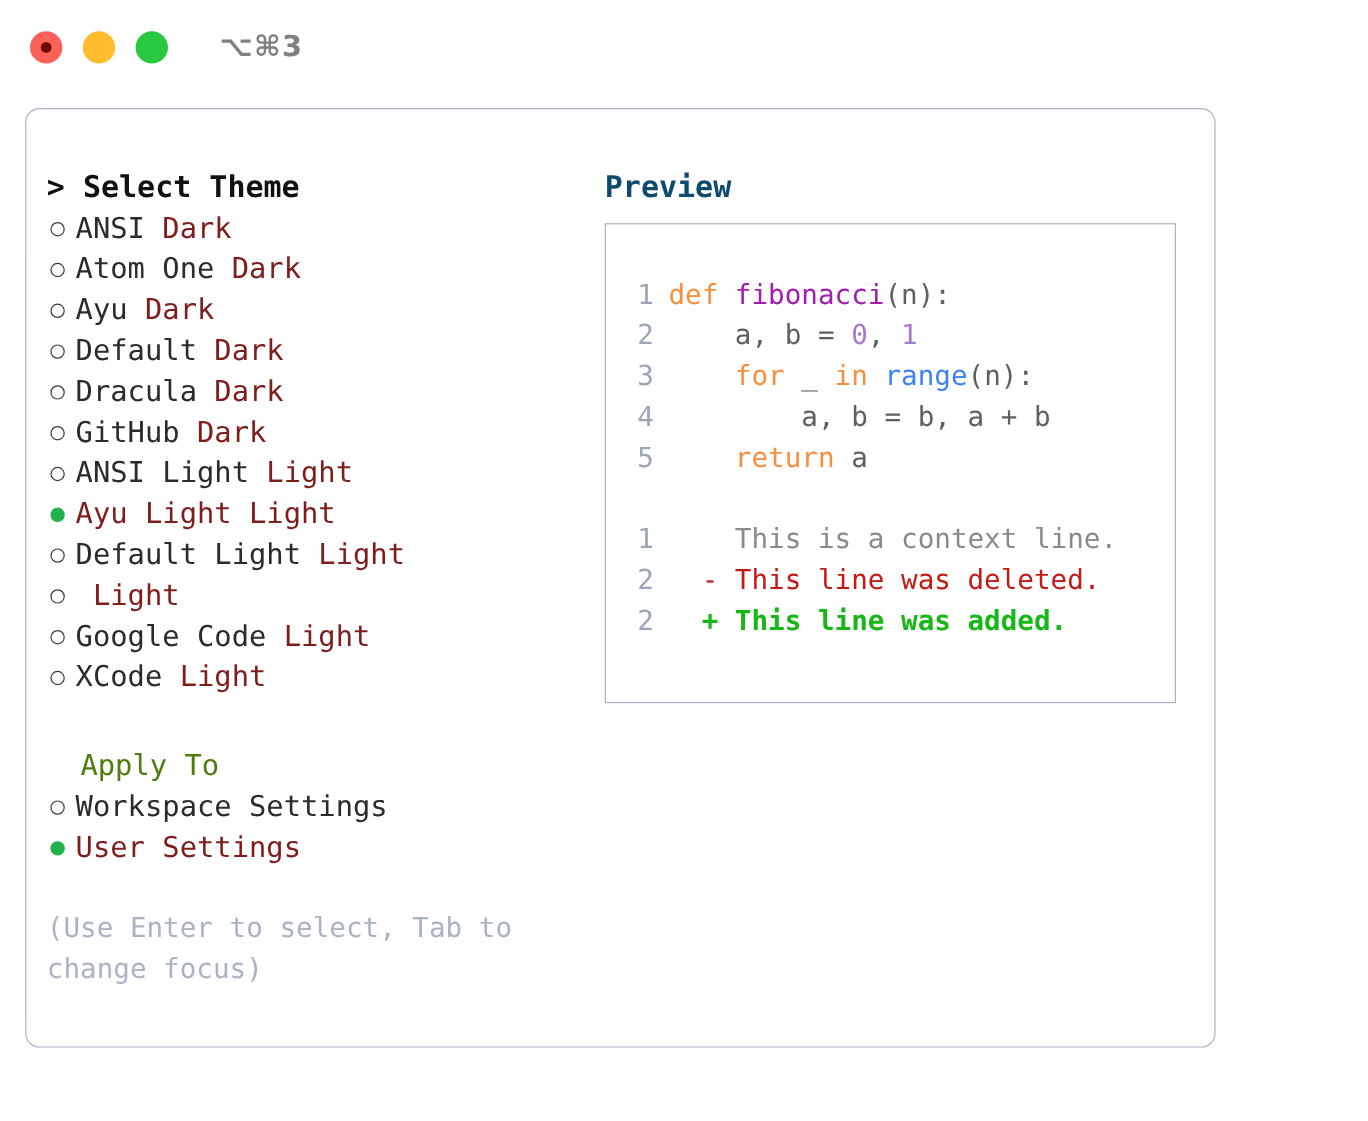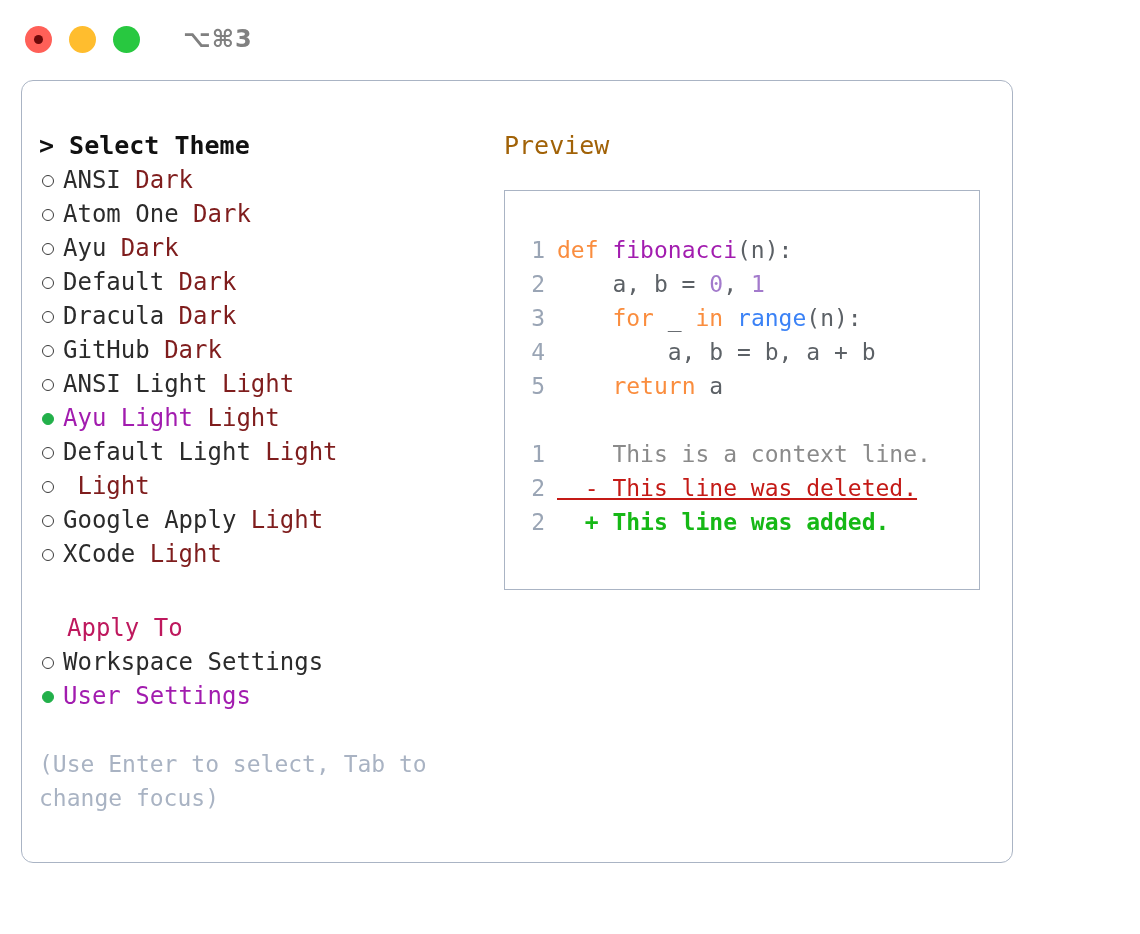--- a/index.html
+++ b/index.html
@@ -60,21 +60,21 @@
     font-size: 24px;
     font-weight: bold;
     color: #808080;
     letter-spacing: 1px;
   }
 
   
   .panel {
     position: absolute;
     left: 21px;
-    top: 80px;
+    top: 90px;
     width: 992px;
     height: 783px;
     border: 1px solid #aab4c4;
     border-radius: 12px;
     box-sizing: border-box;
     background: #ffffff;
   }
 
   .columns {
     display: flex;
@@ -116,27 +116,27 @@
     top: 12px;
     width: 12px;
     height: 12px;
     border-radius: 50%;
     box-sizing: border-box;
   }
   .marker .circle.hollow { border: 1.6px solid #3b3b3b; background: transparent; }
   .marker .circle.filled { background: #22b04a; border: 1.6px solid #22b04a; }
 
   .opt-label { color: #2b2b2b; }
-  .opt-row.selected .opt-label { color: #a21caf; }
+  .opt-row.selected .opt-label { color: #7f1d1d; }
   .opt-variant { color: #7f1d1d; }
 
   .section-gap { height: 40px; }
   .sub-heading {
     font-size: 24px;
-    color: #be185d;
+    color: #4d7c0f;
     line-height: 34px;
     padding-left: 28px;
     white-space: pre;
   }
 
   .help-gap { height: 34px; }
   .help-text {
     font-size: 23px;
     color: #a9b3c3;
     line-height: 34px;
@@ -144,24 +144,24 @@
     white-space: pre-wrap;
   }
 
   
   .right-col {
     padding-left: 17px;
     box-sizing: border-box;
   }
   .preview-title {
     font-size: 25px;
-    font-weight: normal;
-    color: #a16207;
-    line-height: 34px;
-    margin-bottom: 27px;
+    font-weight: bold;
+    color: #0c4a6e;
+    line-height: 34px;
+    margin-bottom: 13px;
     white-space: pre;
   }
   .preview-box {
     width: 476px;
     height: 400px;
     border: 1px solid #aab4c4;
     box-sizing: border-box;
     background: #ffffff;
     padding: 42px 0 0 14px;
   }
@@ -181,21 +181,21 @@
   }
   .code-blank { height: 34px; }
 
   .tok-kw   { color: #fa8d3e; }
   .tok-fn   { color: #a21caf; }
   .tok-num  { color: #a37acc; }
   .tok-call { color: #3b82f6; }
   .tok-plain{ color: #5c6166; }
 
   .diff-ctx { color: #8a8a8a; }
-  .diff-del { color: #c41a16; text-decoration: underline; }
+  .diff-del { color: #c41a16; }
   .diff-add { color: #16b816; font-weight: bold; }
 </style>
 </head>
 <body>
 
 <div class="window">
 
   <div class="titlebar">
     <div class="dots">
       <span class="dot red">
@@ -217,21 +217,21 @@
             <div class="opt-row"><span class="marker"><span class="circle hollow"></span></span><span class="opt-label">ANSI</span><span class="opt-label"> </span><span class="opt-variant">Dark</span></div>
             <div class="opt-row"><span class="marker"><span class="circle hollow"></span></span><span class="opt-label">Atom One</span><span class="opt-label"> </span><span class="opt-variant">Dark</span></div>
             <div class="opt-row"><span class="marker"><span class="circle hollow"></span></span><span class="opt-label">Ayu</span><span class="opt-label"> </span><span class="opt-variant">Dark</span></div>
             <div class="opt-row"><span class="marker"><span class="circle hollow"></span></span><span class="opt-label">Default</span><span class="opt-label"> </span><span class="opt-variant">Dark</span></div>
             <div class="opt-row"><span class="marker"><span class="circle hollow"></span></span><span class="opt-label">Dracula</span><span class="opt-label"> </span><span class="opt-variant">Dark</span></div>
             <div class="opt-row"><span class="marker"><span class="circle hollow"></span></span><span class="opt-label">GitHub</span><span class="opt-label"> </span><span class="opt-variant">Dark</span></div>
             <div class="opt-row"><span class="marker"><span class="circle hollow"></span></span><span class="opt-label">ANSI Light</span><span class="opt-label"> </span><span class="opt-variant">Light</span></div>
             <div class="opt-row selected"><span class="marker"><span class="circle filled"></span></span><span class="opt-label">Ayu Light</span><span class="opt-label"> </span><span class="opt-variant">Light</span></div>
             <div class="opt-row"><span class="marker"><span class="circle hollow"></span></span><span class="opt-label">Default Light</span><span class="opt-label"> </span><span class="opt-variant">Light</span></div>
             <div class="opt-row"><span class="marker"><span class="circle hollow"></span></span><span class="opt-label"> </span><span class="opt-variant">Light</span></div>
-            <div class="opt-row"><span class="marker"><span class="circle hollow"></span></span><span class="opt-label">Google Apply</span><span class="opt-label"> </span><span class="opt-variant">Light</span></div>
+            <div class="opt-row"><span class="marker"><span class="circle hollow"></span></span><span class="opt-label">Google Code</span><span class="opt-label"> </span><span class="opt-variant">Light</span></div>
             <div class="opt-row"><span class="marker"><span class="circle hollow"></span></span><span class="opt-label">XCode</span><span class="opt-label"> </span><span class="opt-variant">Light</span></div>
           </div>
 
         <div class="section-gap"></div>
 
         <div class="sub-heading">Apply To</div>
 
         <div id="apply-list">
             <div class="opt-row"><span class="marker"><span class="circle hollow"></span></span><span class="opt-label">Workspace Settings</span></div>
             <div class="opt-row selected"><span class="marker"><span class="circle filled"></span></span><span class="opt-label">User Settings</span></div>

